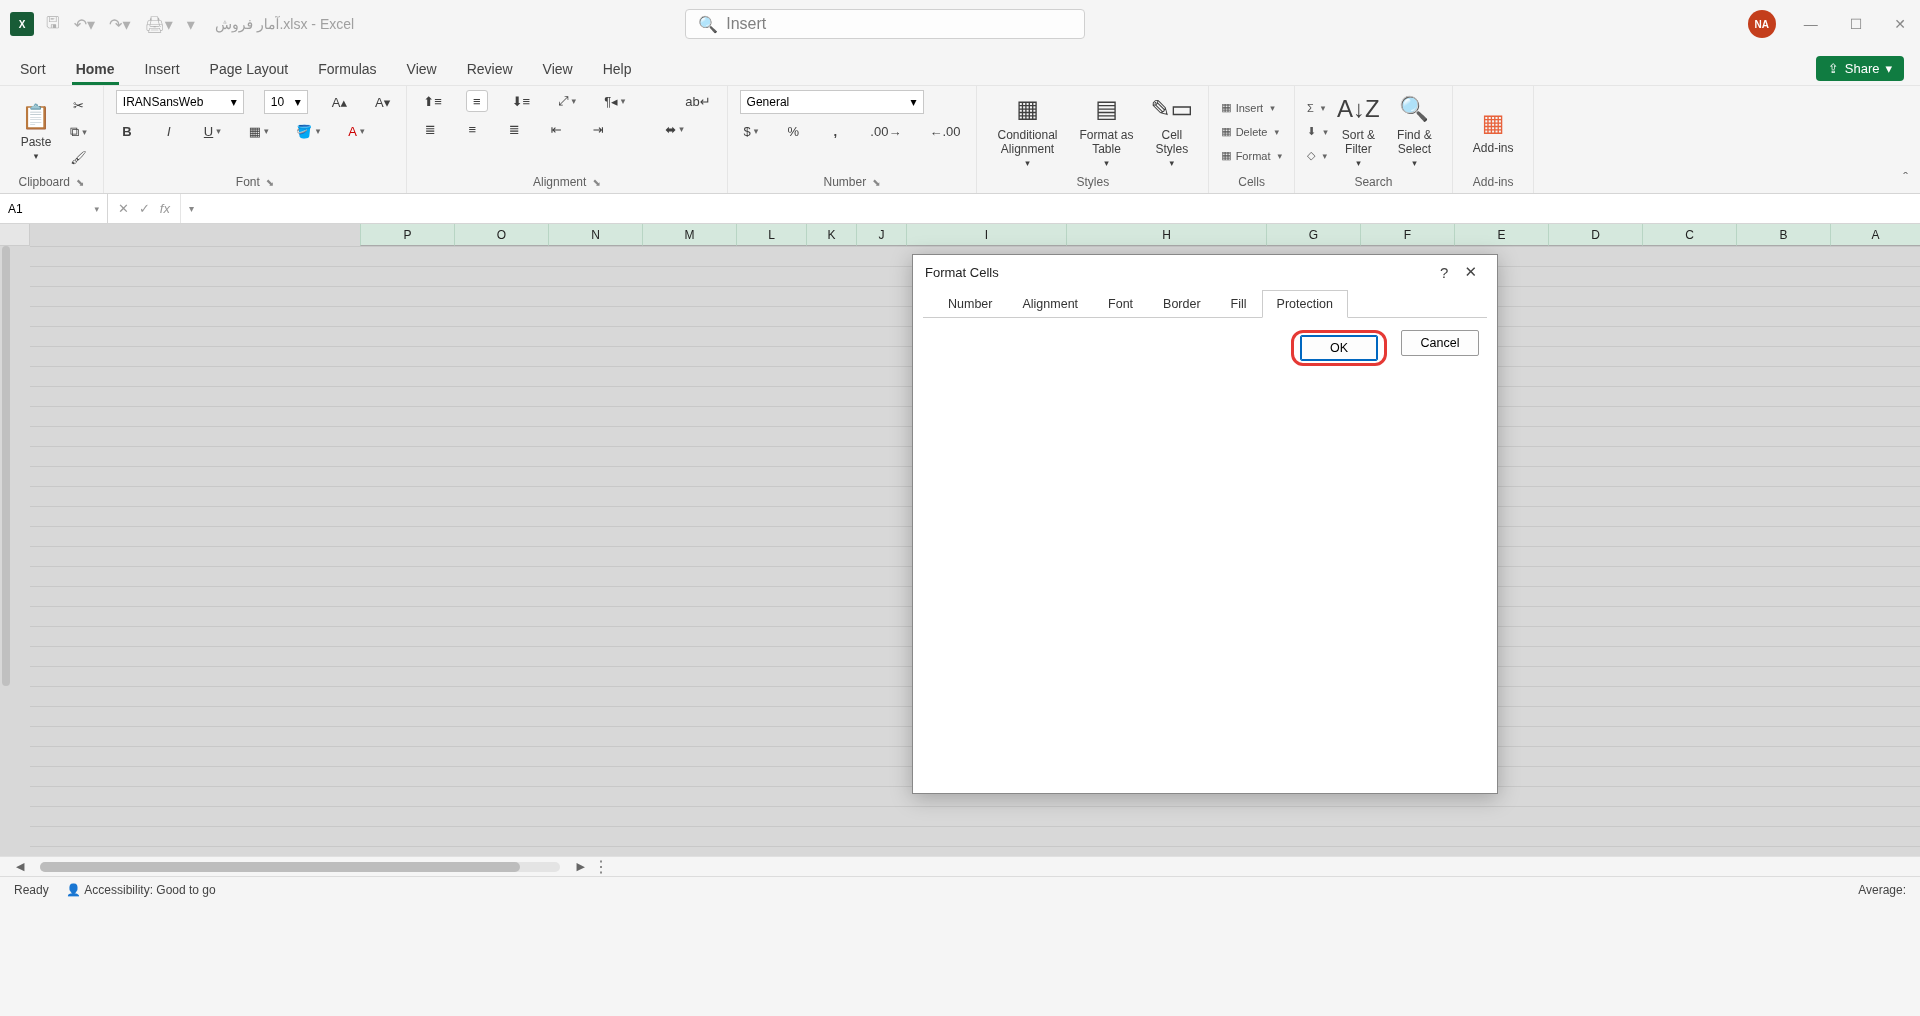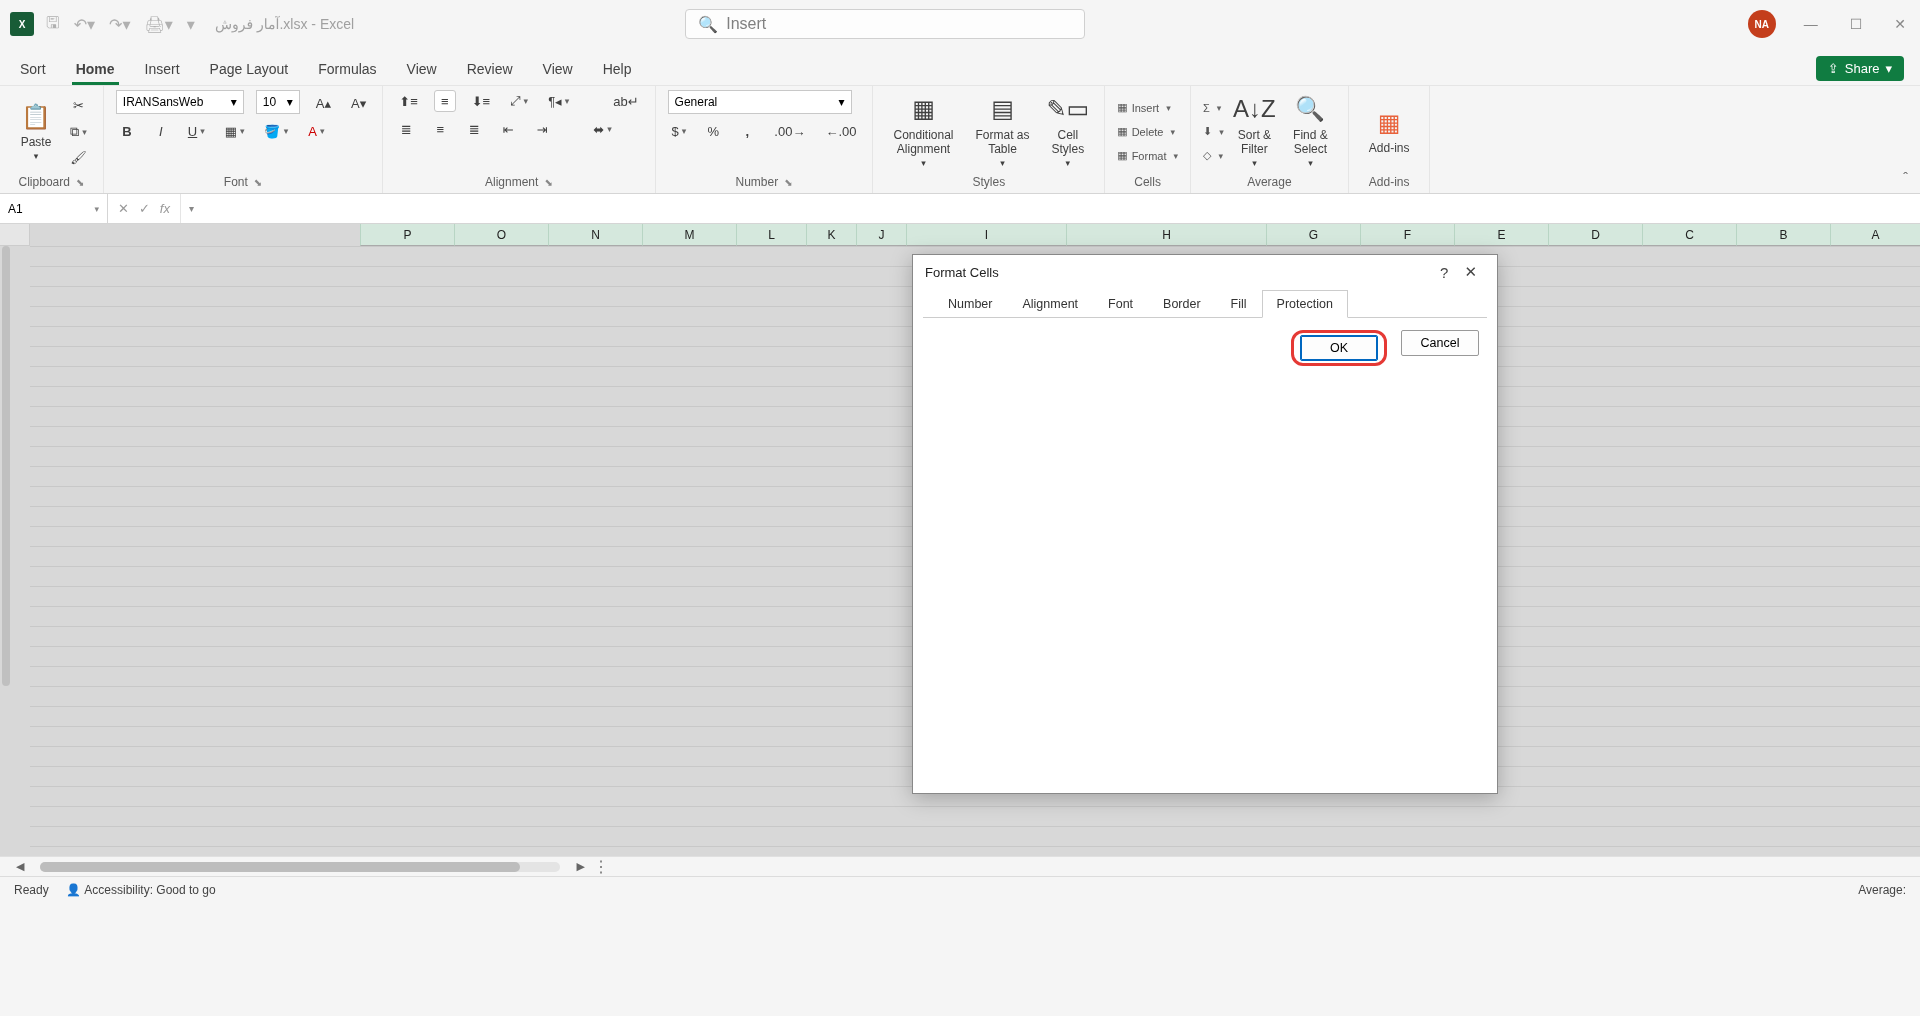--- a/index.html
+++ b/index.html
@@ -25,21 +25,21 @@
 .tabs-row .spacer { flex: 1; }
 .share-btn { background: #107c41; color: #fff; padding: 5px 12px; border-radius: 4px; font-size: 13px; display: flex; align-items: center; gap: 6px; margin-bottom: 4px; }
 
 
 .ribbon { height: 108px; background: #f5f5f5; display: flex; border-bottom: 1px solid #d5d5d5; }
 .group { border-right: 1px solid #e5e5e5; padding: 4px 12px 2px; display: flex; flex-direction: column; }
 .group-body { flex: 1; display: flex; align-items: center; gap: 6px; }
 .group-label { text-align: center; font-size: 12px; color: #606060; padding: 2px 0; display: flex; justify-content: center; align-items: center; gap: 6px; }
 .launcher { font-size: 10px; color: #888; }
 .ribbon-col { display: flex; flex-direction: column; gap: 4px; align-items: center; }
-.ribbon-row { display: flex; gap: 12px; align-items: flex-end; }
+.ribbon-row { display: flex; gap: 20px; align-items: center; }
 .rib-btn { min-width: 22px; height: 22px; display: flex; align-items: center; justify-content: center; font-size: 13px; color: #404040; border: 1px solid transparent; border-radius: 3px; padding: 0 3px; }
 .rib-btn.boxed { border: 1px solid #c8c8c8; background: #fff; }
 .rib-select { border: 1px solid #c8c8c8; background: #fff; height: 24px; font-size: 12px; padding: 0 6px; display: flex; align-items: center; justify-content: space-between; gap: 6px; }
 .big-btn { display: flex; flex-direction: column; align-items: center; justify-content: center; font-size: 12px; color: #404040; padding: 2px 8px; gap: 2px; text-align: center; line-height: 1.2; }
 .big-icon { width: 32px; height: 32px; display: flex; align-items: center; justify-content: center; font-size: 24px; }
 .mini-btn { height: 18px; font-size: 11px; color: #555; display: flex; align-items: center; gap: 4px; }
 .dd::after { content: "▾"; font-size: 9px; margin-left: 3px; color: #666; }
 .collapse-btn { position: absolute; right: 12px; top: 170px; font-size: 14px; color: #666; }
 
 
@@ -286,21 +286,21 @@
           <span style="font-size:9px">▾</span>
       </div>
       <div class="big-btn">
         <div class="big-icon">🔍</div>
         <span style="white-space:pre-line">Find &amp;
 Select</span>
           <span style="font-size:9px">▾</span>
       </div>
     </div>
     <div class="group-label">
-        <span>Average</span>
+        <span>Search</span>
       </div>
   </div>
 
   <div class="group">
     <div class="group-body">
       <div class="big-btn">
         <div class="big-icon" style="color:#e8623b">▦</div>
         <span>Add-ins</span>
       </div>
     </div>

